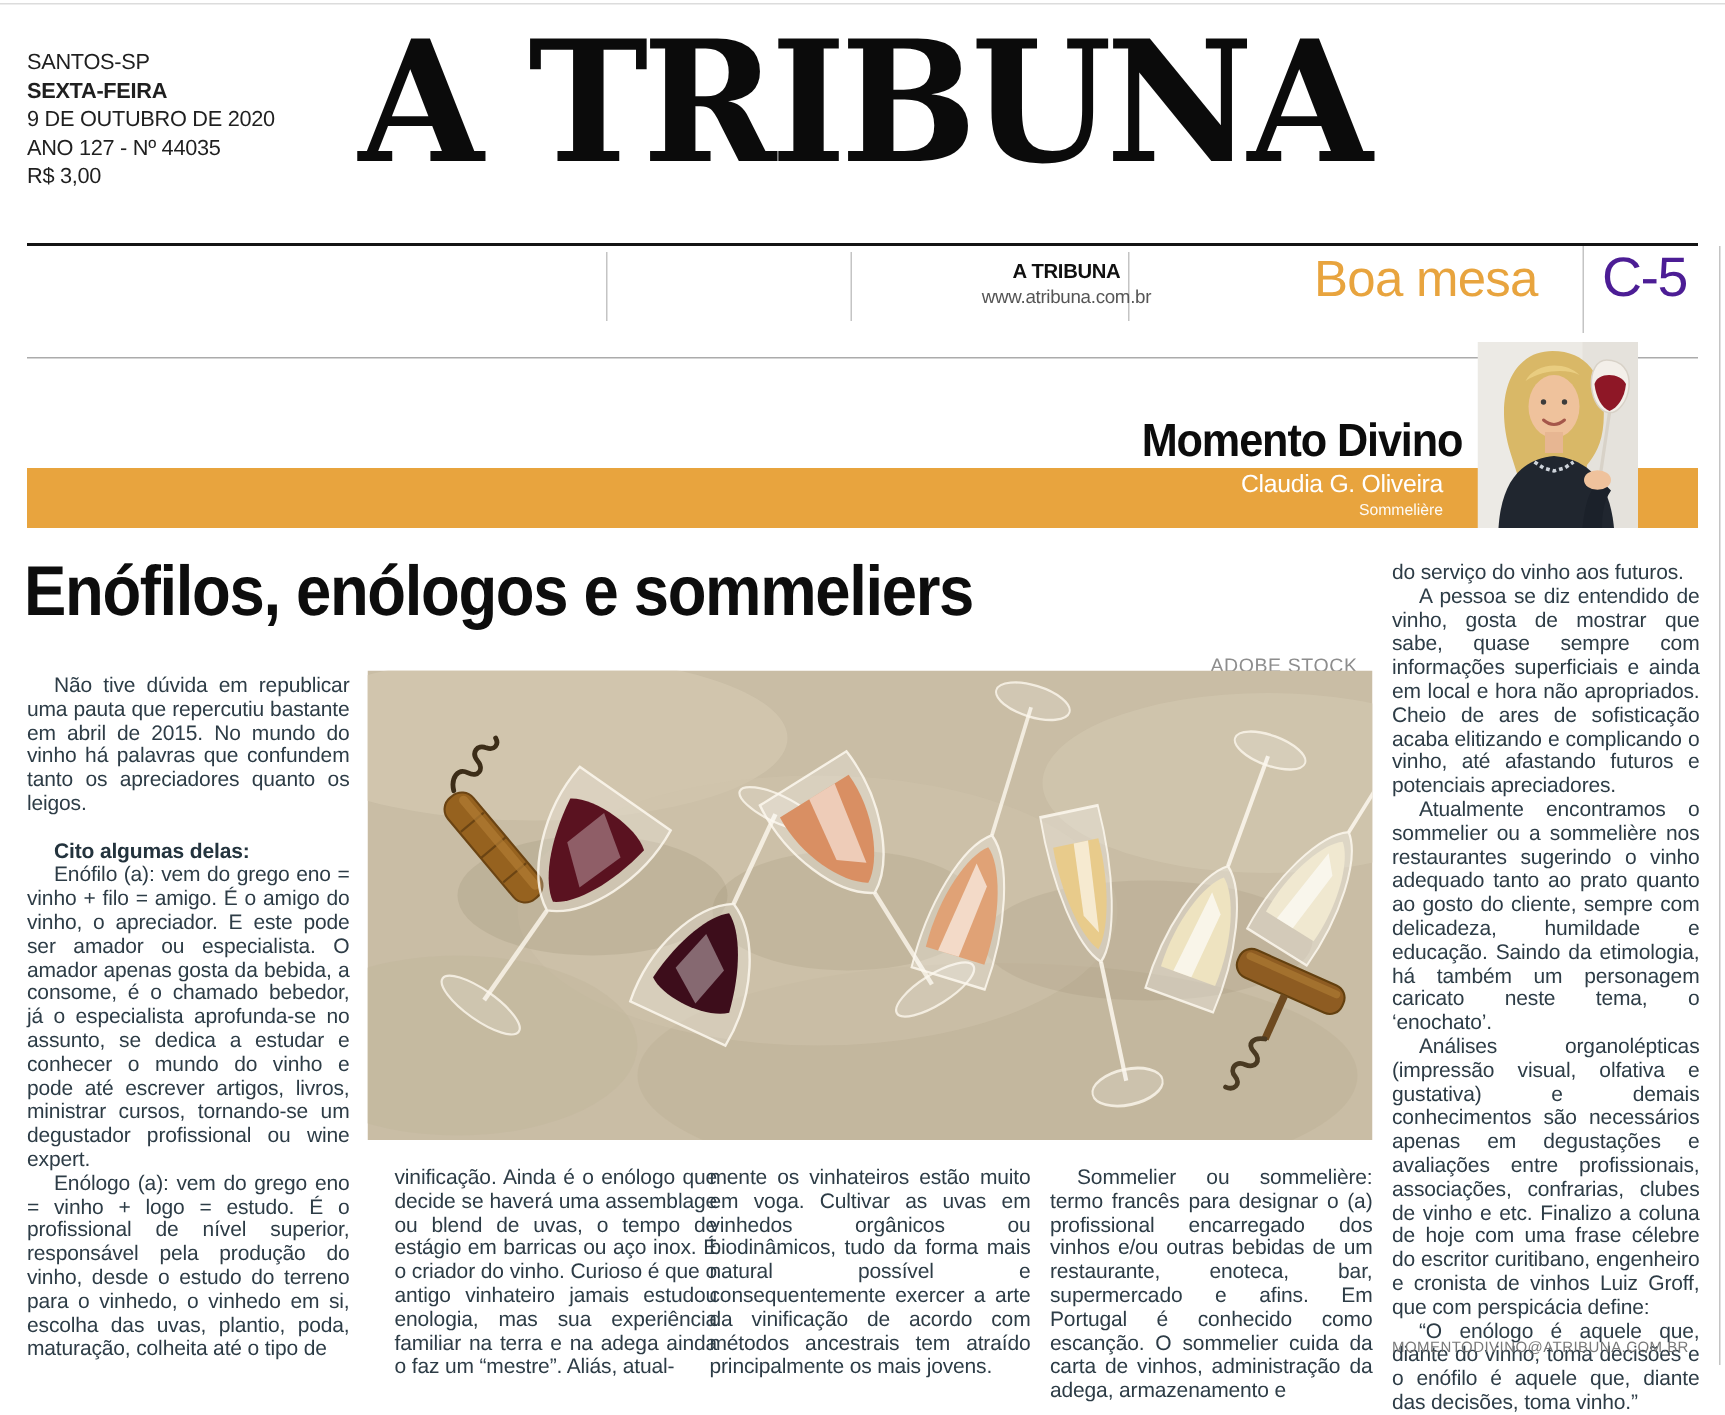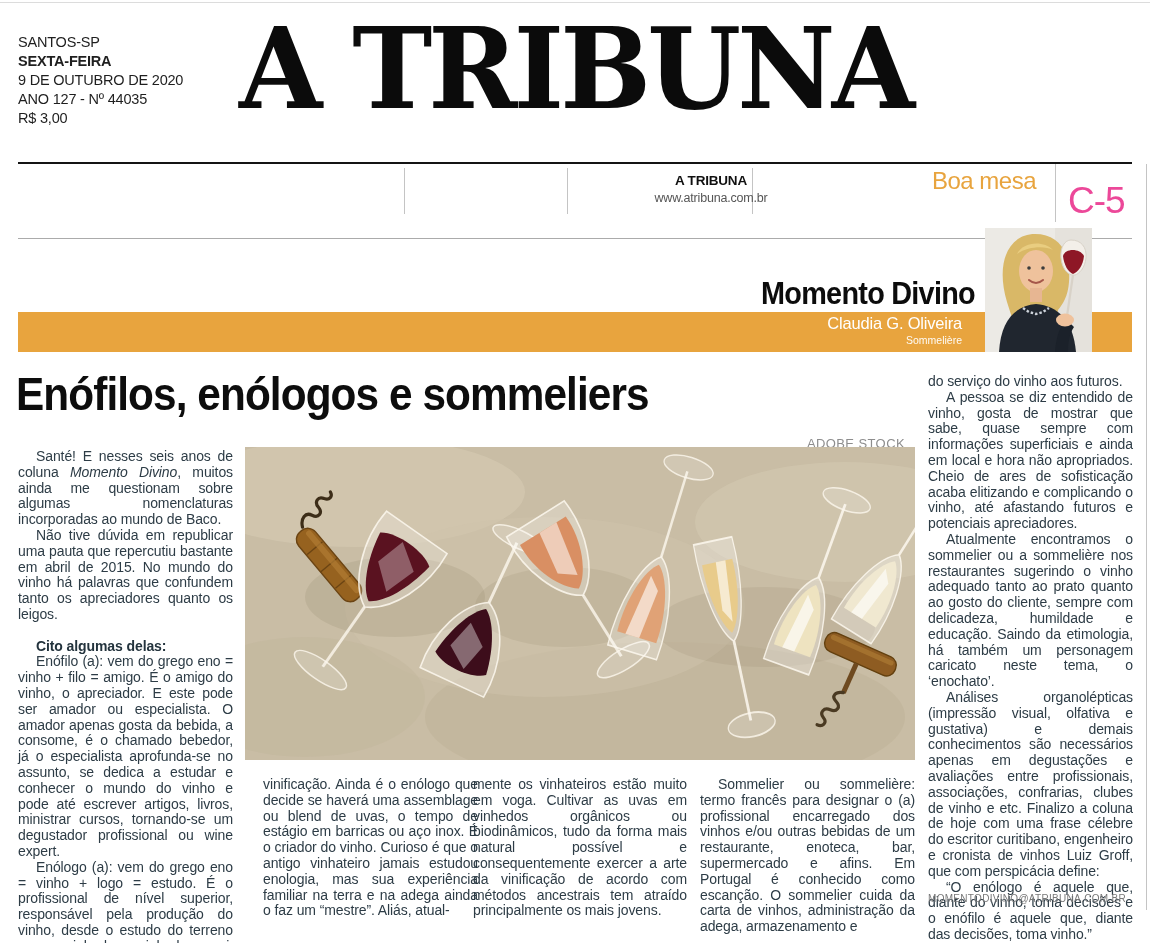--- a/index.html
+++ b/index.html
@@ -26,24 +26,24 @@
   .masthead span{display:inline-block;transform:scaleX(.96);transform-origin:center;}
 
   .hdr-block{position:absolute;text-align:center;}
   .hdr-date{left:452px;top:172px;width:150px;}
   .hdr-brand{left:636px;top:173px;width:150px;}
   .hdr-block .b{font-weight:bold;font-size:15px;color:#101010;letter-spacing:-0.2px;}
   .hdr-date .b{font-size:15.5px;}
   .hdr-brand .b{font-size:13.5px;}
   .hdr-block .s{font-size:12.5px;color:#555;margin-top:3px;letter-spacing:-0.2px;}
 
-  .section-name{position:absolute;left:876px;top:167px;width:160px;text-align:right;
-                font-size:24px;letter-spacing:-0.5px;color:#E8A43E;}
-  .page-num{position:absolute;left:1068px;top:164px;font-size:37px;color:#ec4899;
-            letter-spacing:-1px;margin-top:16px;}
+  .section-name{position:absolute;left:876px;top:167px;width:160px;
+                font-size:34px;letter-spacing:-0.5px;color:#E8A43E;}
+  .page-num{position:absolute;left:1068px;top:164px;font-size:37px;color:#4c1d95;
+            letter-spacing:-1px;}
 
   .md-title{position:absolute;right:175px;top:276px;font-size:31px;font-weight:bold;
             letter-spacing:-0.8px;color:#0c0c0c;transform:scaleX(.93);
             transform-origin:right center;white-space:nowrap;}
   .orange-bar{position:absolute;left:18px;top:312px;width:1114px;height:40px;background:#E8A43E;}
   .md-author{position:absolute;right:188px;top:314px;text-align:right;color:#fff;z-index:2;}
   .md-author .name{font-size:16.5px;letter-spacing:-0.2px;}
   .md-author .role{font-size:10.5px;margin-top:1px;opacity:.95;}
   .columnist-photo{position:absolute;left:985px;top:228px;width:107px;height:124px;z-index:5;}
 
@@ -209,21 +209,20 @@
 
     <g transform="translate(600,242) rotate(24)">
       <rect x="-38" y="-48" width="76" height="20" rx="9" fill="#8e5c22" stroke="#63400f" stroke-width="1.4"></rect>
       <rect x="-34" y="-45" width="68" height="5" rx="2.5" fill="#ad7a33" opacity=".7"></rect>
       <line x1="0" y1="-28" x2="0" y2="4" stroke="#6e4a20" stroke-width="5"></line>
       <path d="M0,4 c-8,2 -10,8 -3,11 c7,3 5,10 -2,10 c-7,0 -9,7 -3,10 c6,3 3,9 -3,9" fill="none" stroke="#4a3a22" stroke-width="3.2" stroke-linecap="round"></path>
     </g>
   </svg>
 
   <div class="col col1">
-    <p class="ind"><span>Santé! E nesses seis anos de coluna </span><i>Momento Divino</i><span>, muitos ainda me questionam sobre algumas nomenclaturas incorporadas ao mundo de Baco.</span></p>
     <p class="ind">Não tive dúvida em republicar uma pauta que repercutiu bastante em abril de 2015. No mundo do vinho há palavras que confundem tanto os apreciadores quanto os leigos.</p>
     <p class="subhead">Cito algumas delas:</p>
     <p class="ind">Enófilo (a): vem do grego eno = vinho + filo = amigo. É o amigo do vinho, o apreciador. E este pode ser amador ou especialista. O amador apenas gosta da bebida, a consome, é o chamado bebedor, já o especialista aprofunda-se no assunto, se dedica a estudar e conhecer o mundo do vinho e pode até escrever artigos, livros, ministrar cursos, tornando-se um degustador profissional ou wine expert.</p>
     <p class="ind">Enólogo (a): vem do grego eno = vinho + logo = estudo. É o profissional de nível superior, responsável pela produção do vinho, desde o estudo do terreno para o vinhedo, o vinhedo em si, escolha das uvas, plantio, poda, maturação, colheita até o tipo de</p>
   </div>
 
   <div class="col col2">
     <p>vinificação. Ainda é o enólogo que decide se haverá uma assemblage ou blend de uvas, o tempo de estágio em barricas ou aço inox. É o criador do vinho. Curioso é que o antigo vinhateiro jamais estudou enologia, mas sua experiência familiar na terra e na adega ainda o faz um “mestre”. Aliás, atual-</p>
   </div>
 

